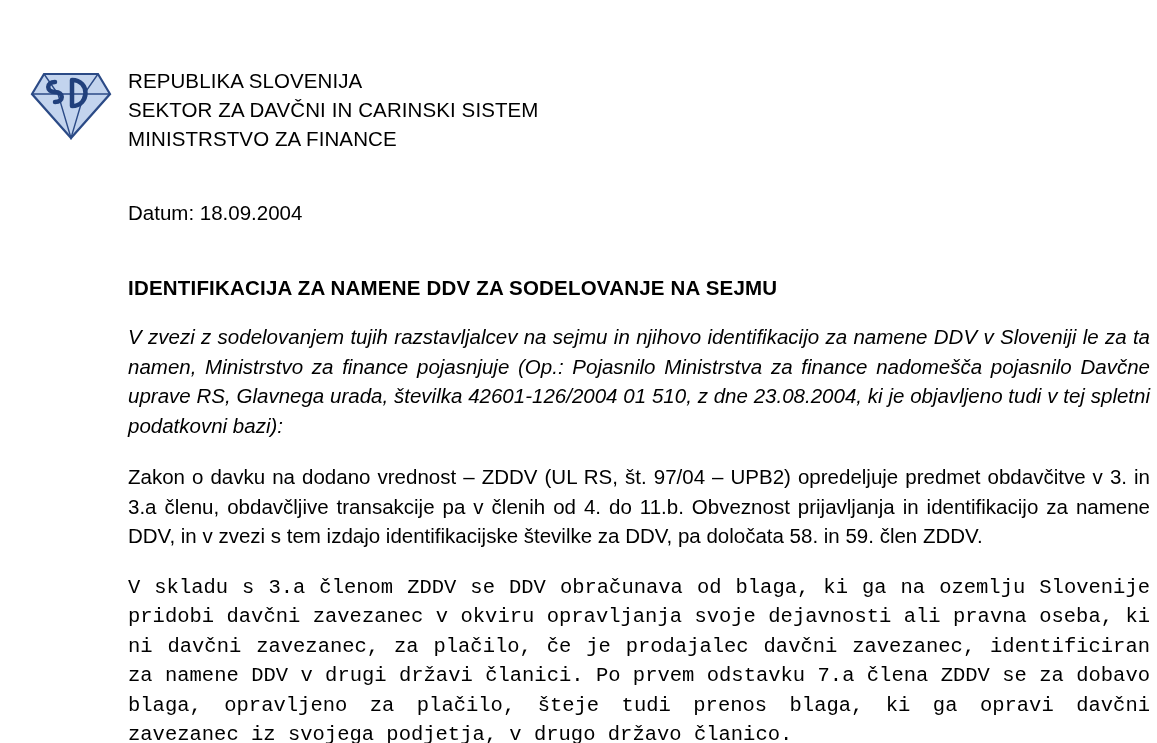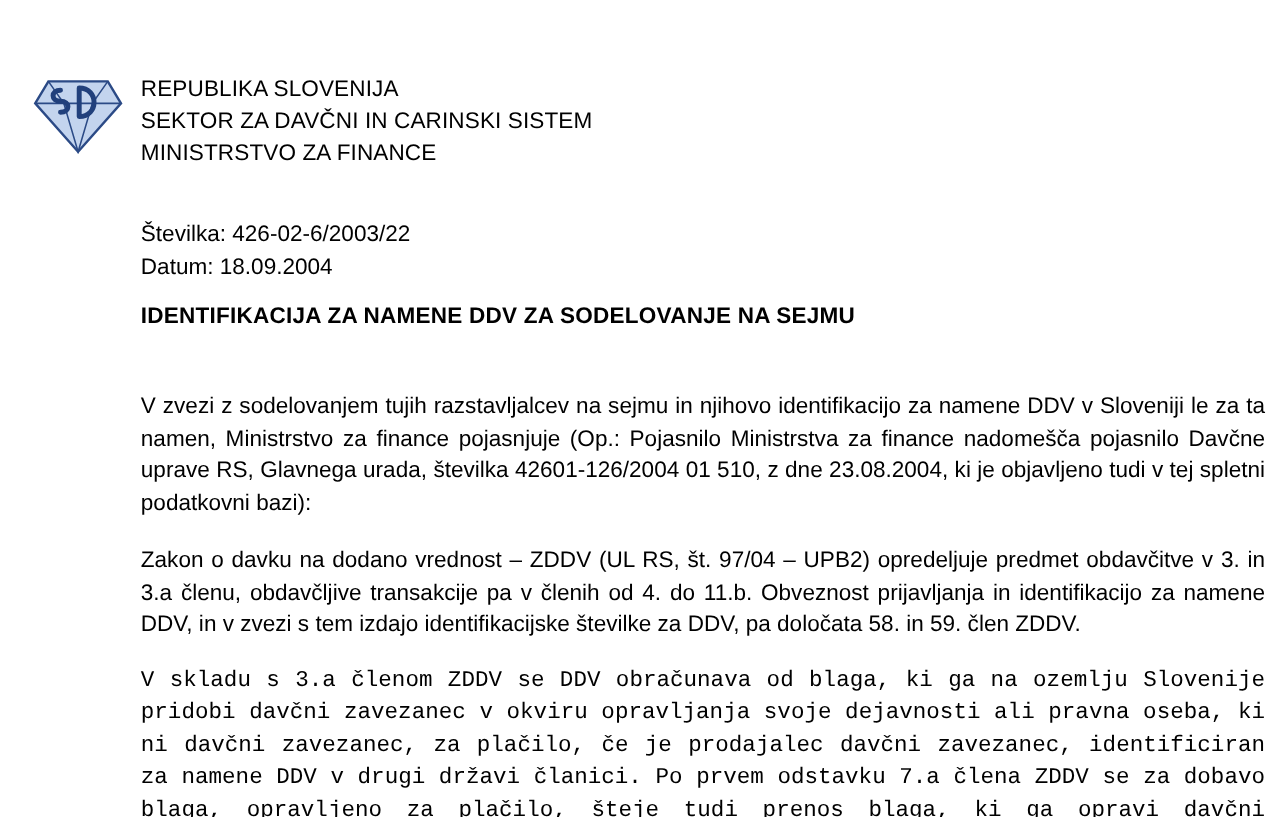--- a/index.html
+++ b/index.html
@@ -74,21 +74,21 @@
     width: 1022px;
     font-size: 20.5px;
     line-height: 1.44;
   }
   .para {
     margin: 0 0 22px 0;
     text-align: justify;
     white-space: normal;
   }
   .para.italic {
-    margin-top: 32px;
+    font-style: italic;
   }
   .para:last-child {
     margin-bottom: 0;
     font-family: Liberation Mono, monospace;
   }
 </style>
 </head>
 <body>
 
 <div class="page">
@@ -104,21 +104,20 @@
       </svg>
     </div>
     <div class="org-block">
       <div class="org-line">REPUBLIKA SLOVENIJA</div>
       <div class="org-line">SEKTOR ZA DAVČNI IN CARINSKI SISTEM</div>
       <div class="org-line">MINISTRSTVO ZA FINANCE</div>
     </div>
   </div>
 
   <div class="refs">
-    <div>Številka: 426-02-6/2003/22</div>
     <div>Datum: 18.09.2004</div>
   </div>
 
   <div class="doc-title">IDENTIFIKACIJA ZA NAMENE DDV ZA SODELOVANJE NA SEJMU</div>
 
   <div class="body-text">
     <p class="para italic">V zvezi z sodelovanjem tujih razstavljalcev na sejmu in njihovo identifikacijo za namene DDV v Sloveniji le za ta namen, Ministrstvo za finance pojasnjuje (Op.: Pojasnilo Ministrstva za finance nadomešča pojasnilo Davčne uprave RS, Glavnega urada, številka 42601-126/2004 01 510, z dne 23.08.2004, ki je objavljeno tudi v tej spletni podatkovni bazi):</p>
     <p class="para">Zakon o davku na dodano vrednost – ZDDV (UL RS, št. 97/04 – UPB2) opredeljuje predmet obdavčitve v 3. in 3.a členu, obdavčljive transakcije pa v členih od 4. do 11.b. Obveznost prijavljanja in identifikacijo za namene DDV, in v zvezi s tem izdajo identifikacijske številke za DDV, pa določata 58. in 59. člen ZDDV.</p>
     <p class="para">V skladu s 3.a členom ZDDV se DDV obračunava od blaga, ki ga na ozemlju Slovenije pridobi davčni zavezanec v okviru opravljanja svoje dejavnosti ali pravna oseba, ki ni davčni zavezanec, za plačilo, če je prodajalec davčni zavezanec, identificiran za namene DDV v drugi državi članici. Po prvem odstavku 7.a člena ZDDV se za dobavo blaga, opravljeno za plačilo, šteje tudi prenos blaga, ki ga opravi davčni zavezanec iz svojega podjetja, v drugo državo članico.</p>
   </div>

